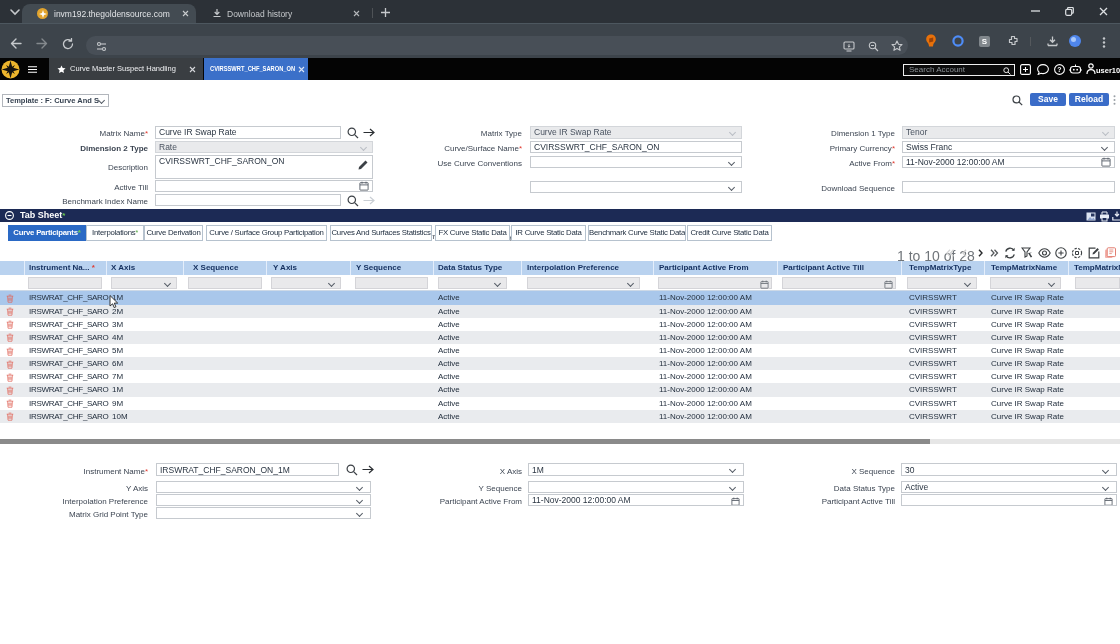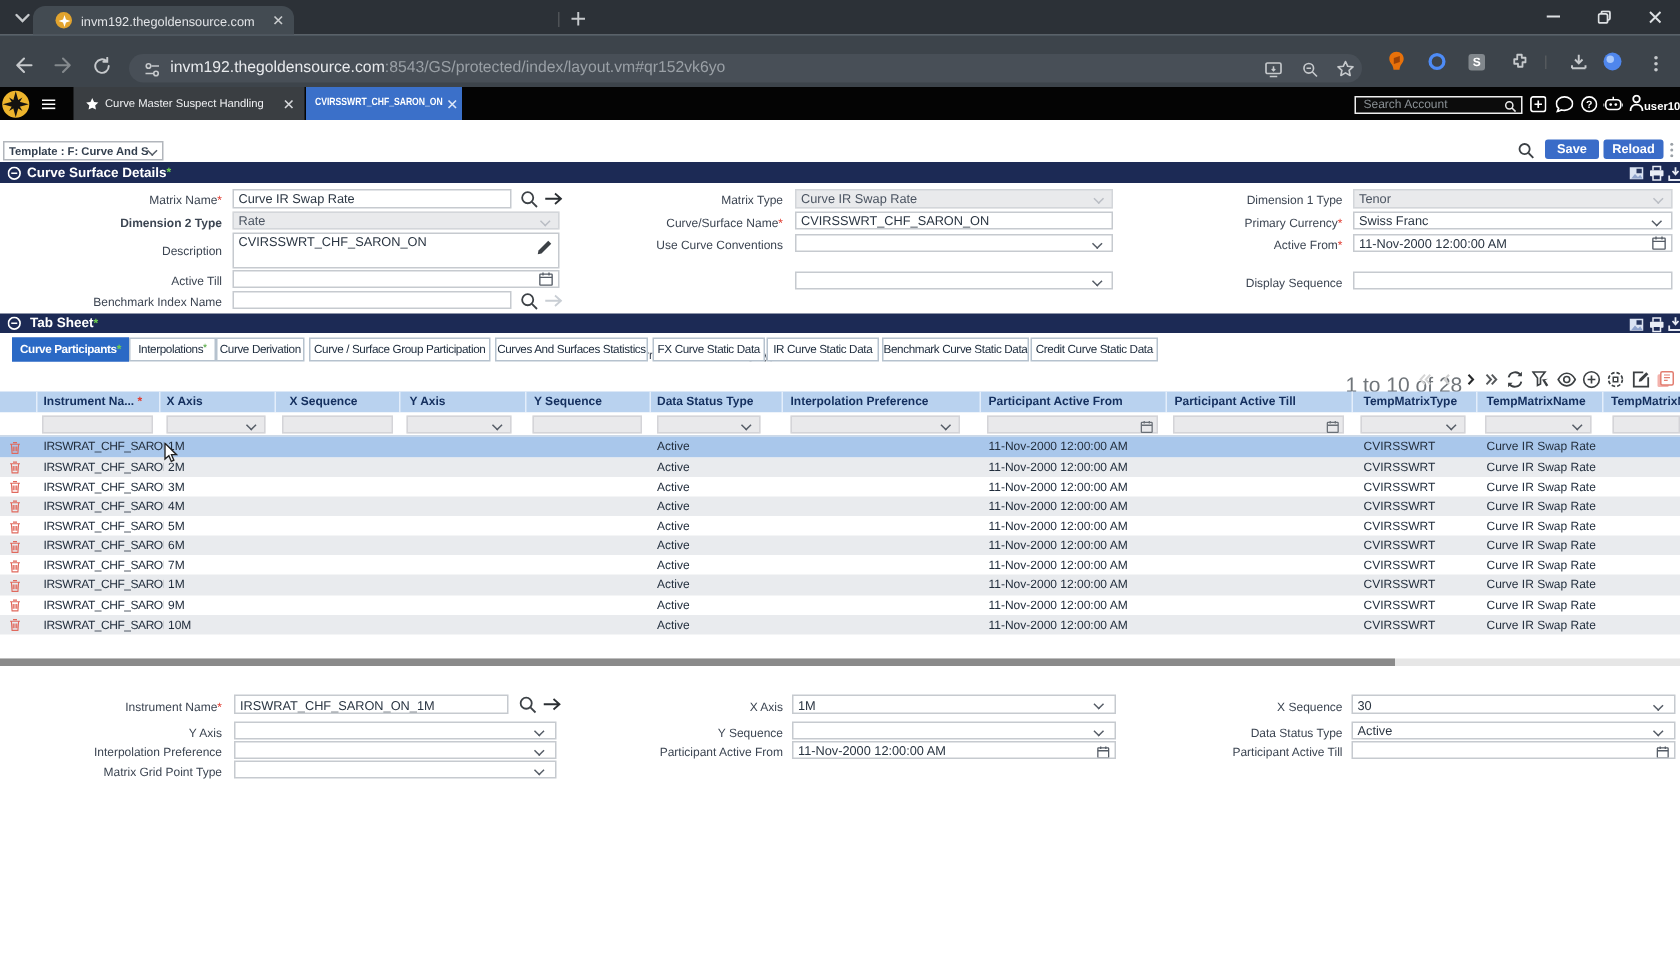--- a/index.html
+++ b/index.html
@@ -70,20 +70,29 @@
   <div class="btab" id="btab1">
     <span style="position:absolute;left:15px;top:4px;width:11px;height:11px;border-radius:50%;background:#e2a42e;"></span>
     <svg style="position:absolute;left:16.5px;top:5.5px;" width="8" height="8" viewBox="0 0 8 8">
         <path d="M4 0L5 3L8 4L5 5L4 8L3 5L0 4L3 3Z" fill="#fff"></path>
       </svg>
     <span style="position:absolute;left:32px;top:4.5px;">invm192.thegoldensource.com</span>
     <svg style="position:absolute;left:160px;top:6px;" width="7" height="7" viewBox="0 0 7 7">
         <path d="M1 1l5 5M6 1l-5 5" stroke="#c9ccce" stroke-width="1.1"></path>
       </svg>
   </div>
+  <div class="btab" id="btab2">
+    <svg style="position:absolute;left:12px;top:4px;" width="10" height="10" viewBox="0 0 10 10">
+        <path d="M5 1v5M2.7 4L5 6.3L7.3 4M1.5 8.5h7" stroke="#c6c9cc" stroke-width="1.2" fill="none"></path>
+      </svg>
+    <span style="position:absolute;left:27px;top:4.5px;">Download history</span>
+    <svg style="position:absolute;left:153px;top:6px;" width="7" height="7" viewBox="0 0 7 7">
+        <path d="M1 1l5 5M6 1l-5 5" stroke="#b4b7ba" stroke-width="1.1"></path>
+      </svg>
+  </div>
   <div class="abs" style="left:372px;top:8px;width:1px;height:10px;background:#4e5256;"></div>
   <svg class="ic" style="left:380px;top:7px;" width="11" height="11" viewBox="0 0 11 11">
       <path d="M5.5 1v9M1 5.5h9" stroke="#c6c9cc" stroke-width="1.3"></path>
     </svg>
 
   <svg class="ic" style="left:1031px;top:10px;" width="9" height="2" viewBox="0 0 9 2">
       <path d="M0 1h9" stroke="#dde0e3" stroke-width="1.3"></path>
     </svg>
   <svg class="ic" style="left:1065px;top:7px;" width="9" height="9" viewBox="0 0 9 9">
       <rect x="0.7" y="2.3" width="6" height="6" rx="1.2" fill="none" stroke="#dde0e3" stroke-width="1.2"></rect>
@@ -102,21 +111,20 @@
   <svg class="ic" style="left:62px;top:38px;" width="12" height="12" viewBox="0 0 12 12">
       <path d="M10.5 6a4.5 4.5 0 1 1-1.4-3.2M9.5 0.5v2.6H6.9" stroke="#c6c9cc" stroke-width="1.3" fill="none" stroke-linecap="round"></path>
     </svg>
   <div class="abs" id="omnibox">
     <svg style="position:absolute;left:10px;top:4.5px;" width="11" height="11" viewBox="0 0 11 11">
         <circle cx="3" cy="3" r="1.5" fill="none" stroke="#c6c9cc" stroke-width="1.1"></circle>
         <path d="M5 3h5" stroke="#c6c9cc" stroke-width="1.1"></path>
         <circle cx="8" cy="8" r="1.5" fill="none" stroke="#c6c9cc" stroke-width="1.1"></circle>
         <path d="M1 8h5" stroke="#c6c9cc" stroke-width="1.1"></path>
       </svg>
-    <span style="position:absolute;left:27.5px;color:#e8eaed;">invm192.thegoldensource.com<span style="color:#9aa0a6;">:8543/GS/protected/index/layout.vm#qr152vk6yo</span></span>
     <svg style="position:absolute;left:757px;top:4.5px;" width="12" height="11" viewBox="0 0 12 11">
         <rect x="1" y="1" width="10" height="7" rx="1" fill="none" stroke="#c6c9cc" stroke-width="1.1"></rect>
         <path d="M6 3.2v3M4.8 5l1.2 1.2L7.2 5" stroke="#c6c9cc" stroke-width="1" fill="none"></path>
         <path d="M3.5 10h5" stroke="#c6c9cc" stroke-width="1.1"></path>
       </svg>
     <svg style="position:absolute;left:782px;top:4.5px;" width="11" height="11" viewBox="0 0 11 11">
         <circle cx="4.5" cy="4.5" r="3.2" fill="none" stroke="#c6c9cc" stroke-width="1.1"></circle>
         <path d="M7 7l3 3M3 4.5h3" stroke="#c6c9cc" stroke-width="1.1"></path>
       </svg>
     <svg style="position:absolute;left:805px;top:4px;" width="12" height="12" viewBox="0 0 12 12">
@@ -210,41 +218,20 @@
       <path d="M7 7l3.2 3.2" stroke="#3c4146" stroke-width="1.2"></path>
     </svg>
   <div class="btn" style="left:1030px;width:36px;">Save</div>
   <div class="btn" style="left:1069px;width:40px;">Reload</div>
   <svg class="ic" style="left:1113px;top:95px;" width="3" height="10" viewBox="0 0 3 10">
       <circle cx="1.5" cy="1.2" r="1" fill="#9aa0a6"></circle>
       <circle cx="1.5" cy="5" r="1" fill="#9aa0a6"></circle>
       <circle cx="1.5" cy="8.8" r="1" fill="#9aa0a6"></circle>
     </svg>
 
-  <div class="abs navybar" id="navy1">
-    <svg style="position:absolute;left:5px;top:2.5px;" width="9" height="9" viewBox="0 0 9 9">
-        <circle cx="4.5" cy="4.5" r="3.9" fill="none" stroke="#fff" stroke-width="1.1"></circle>
-        <path d="M2.5 4.5h4" stroke="#fff" stroke-width="1.1"></path>
-      </svg>
-    <span style="padding-left:18px;">Curve Surface Details</span><span class="gast">*</span>
-    <svg style="position:absolute;left:1086px;top:3px;" width="10" height="9" viewBox="0 0 10 9">
-        <rect x="0.5" y="0.5" width="9" height="8" fill="#dbe3f2"></rect>
-        <rect x="5" y="1.5" width="3.5" height="3" fill="#26355e"></rect>
-        <path d="M1.5 8L4 5l2 2 1.5-1.5L9 8Z" fill="#8fa3cc"></path>
-      </svg>
-    <svg style="position:absolute;left:1099px;top:2px;" width="11" height="11" viewBox="0 0 11 11">
-        <path d="M3 3.5V1h5v2.5" stroke="#e8ecf5" stroke-width="1" fill="none"></path>
-        <rect x="1" y="3.5" width="9" height="4" rx="0.5" fill="#e8ecf5"></rect>
-        <rect x="3" y="6.5" width="5" height="3.5" fill="#1c2a55" stroke="#e8ecf5" stroke-width="1"></rect>
-      </svg>
-    <svg style="position:absolute;left:1112px;top:2.5px;" width="10" height="10" viewBox="0 0 10 10">
-        <path d="M5 0.5v4.5M3 3l2 2.2L7 3" stroke="#e8ecf5" stroke-width="1.2" fill="none"></path>
-        <path d="M0.8 6v3h8.4V6" stroke="#e8ecf5" stroke-width="1.2" fill="none"></path>
-      </svg>
-  </div>
 
   <svg class="ic" style="left:347px;top:126.5px;" width="12" height="12" viewBox="0 0 12 12">
       <circle cx="4.8" cy="4.8" r="3.7" fill="none" stroke="#3c4146" stroke-width="1.2"></circle>
       <path d="M7.6 7.6l3.4 3.4" stroke="#3c4146" stroke-width="1.2"></path>
     </svg>
     <svg class="ic" style="left:363px;top:128px;" width="12" height="9" viewBox="0 0 12 9">
       <path d="M0.5 4.5h10M7 1l4 3.5L7 8" stroke="#2b2f33" stroke-width="1.2" fill="none"></path>
     </svg>
     <svg class="ic" style="left:357px;top:160px;" width="11" height="11" viewBox="0 0 11 11">
       <path d="M1.5 9.5l.5-2.5L8.5 0.5l2 2L4 9l-2.5.5Z" fill="#3c4146"></path>
@@ -289,21 +276,21 @@
     <div class="fld" style="left:530px;top:181px;width:212px;height:12px;">
         <span class="chev" style="right:5px;top:3px;"></span>
       </div>
 
     <div class="lbl" style="left:672px;top:128px;width:223px;">Dimension 1 Type</div>
     <div class="fld gray" style="left:902px;top:126px;width:213px;height:12.5px;">Tenor<span class="chev lt" style="right:4px;top:3px;"></span></div>
     <div class="lbl" style="left:672px;top:143px;width:223px;">Primary Currency<span class="red">*</span></div>
     <div class="fld" style="left:902px;top:141px;width:213px;height:12px;">Swiss Franc<span class="chev" style="right:5px;top:3px;"></span></div>
     <div class="lbl" style="left:672px;top:158px;width:223px;">Active From<span class="red">*</span></div>
     <div class="fld" style="left:902px;top:156px;width:213px;height:12px;">11-Nov-2000 12:00:00 AM</div>
-    <div class="lbl" style="left:672px;top:183px;width:223px;">Display Sequence</div>
+    <div class="lbl" style="left:672px;top:183px;width:223px;">Download Sequence</div>
     <div class="fld" style="left:902px;top:181px;width:213px;height:12px;"></div>
   </div>
 
   <div class="abs navybar" id="navy2">
     <svg style="position:absolute;left:5px;top:2px;" width="9" height="9" viewBox="0 0 9 9">
         <circle cx="4.5" cy="4.5" r="3.9" fill="none" stroke="#fff" stroke-width="1.1"></circle>
         <path d="M2.5 4.5h4" stroke="#fff" stroke-width="1.1"></path>
       </svg>
     <span style="padding-left:20px;">Tab Sheet</span><span class="gast">*</span>
     <svg style="position:absolute;left:1086px;top:2.5px;" width="10" height="9" viewBox="0 0 10 9">

